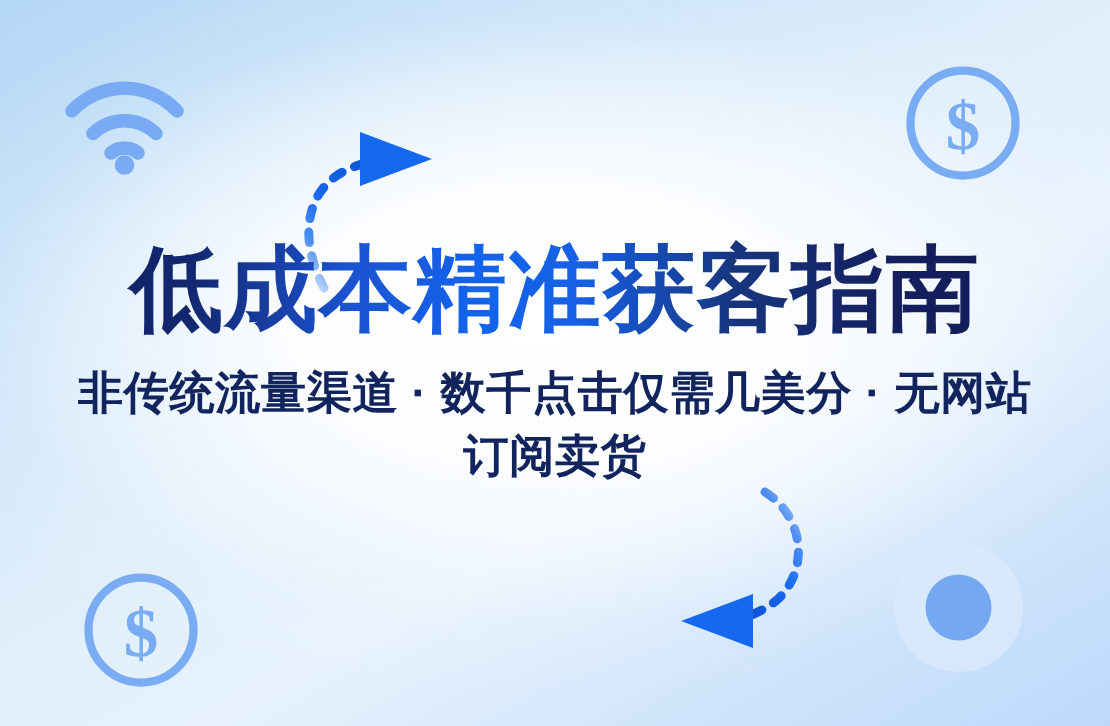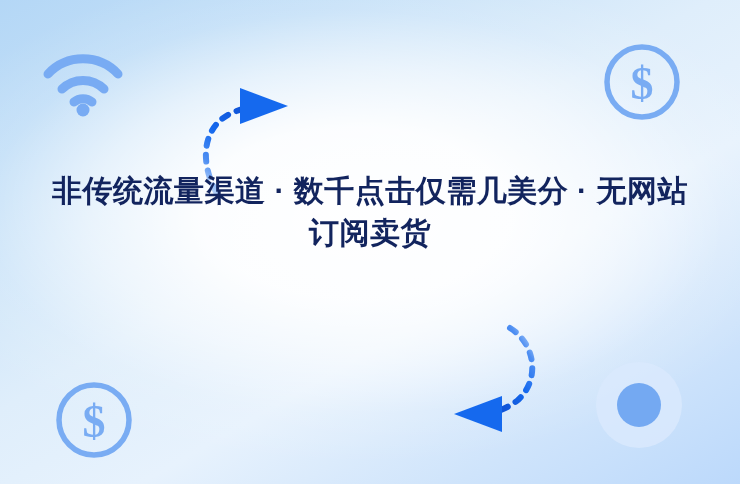--- a/index.html
+++ b/index.html
@@ -161,16 +161,17 @@
           <stop offset="62%" stop-color="#1569ee"></stop>
           <stop offset="100%" stop-color="#1055d8"></stop>
         </linearGradient>
       </defs>
       <path d="M66 4 C92 20 96 56 74 76 C68 81 60 85 52 88" fill="none" stroke="url(#dashFadeB)" stroke-width="6" stroke-linecap="round" stroke-dasharray="7 9"></path>
       <polygon points="58,72 58,108 10,90" fill="#1569ee"></polygon>
     </svg>
   </div>
 
   <div id="text-block">
+    <h1 id="headline">低成本精准获客指南</h1>
     <p id="subheadline">非传统流量渠道 · 数千点击仅需几美分 · 无网站订阅卖货</p>
   </div>
 
 </div>
 
 </body></html>

